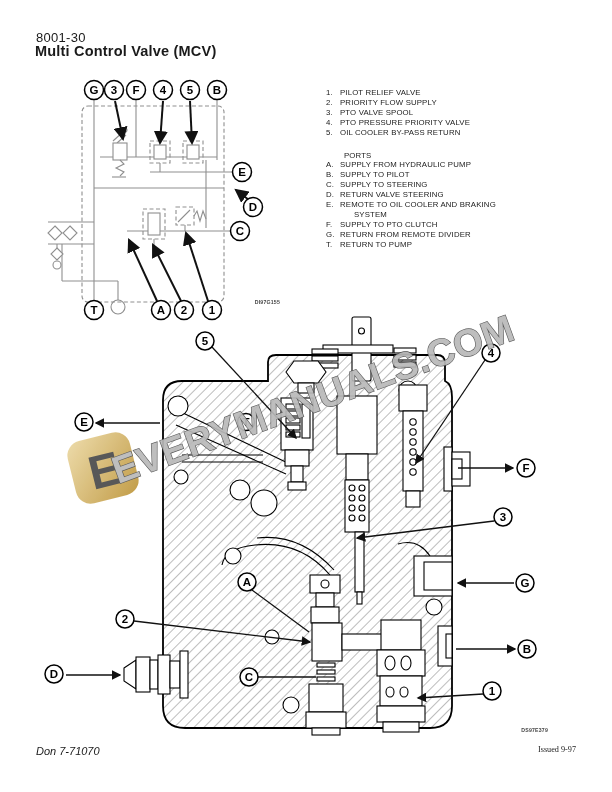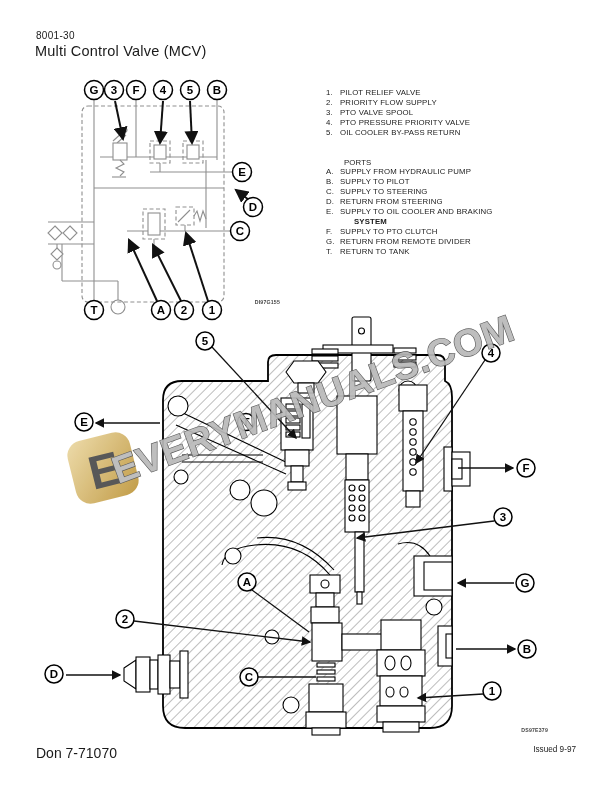--- a/index.html
+++ b/index.html
@@ -1,26 +1,26 @@
 <!DOCTYPE html>
 <html><head>
 <meta charset="utf-8">
 <style>
   html,body{margin:0;padding:0;background:#e8e8e8;}
   .page{position:relative;width:612px;height:792px;background:#ffffff;margin:0 auto;
         font-family:"Liberation Sans",sans-serif;color:#1a1a1a;overflow:hidden;}
-  .pgnum{position:absolute;left:36px;top:30px;font-size:10px;letter-spacing:.3px;}
-  .title{position:absolute;left:35px;top:43px;font-size:14.5px;font-weight:normal;letter-spacing:.2px;}
+  .pgnum{position:absolute;left:36px;top:30px;font-size:13px;letter-spacing:.3px;}
+  .title{position:absolute;left:35px;top:43px;font-size:14.5px;font-weight:bold;letter-spacing:.2px;}
   .legend{position:absolute;left:326px;top:88px;font-size:7.8px;line-height:9.9px;letter-spacing:.15px;}
   .lrow{display:flex;}
   .lrow .k{width:14px;flex:none;}
-  .ports-title{margin-top:20px;padding-left:18px;}
-  .cont{padding-left:14px;font-weight:bold;}
-  .footer-l{position:absolute;left:36px;top:745px;font-size:14px;}
-  .footer-r{position:absolute;right:36px;top:745px;font-size:8.2px;}
+  .ports-title{margin-top:13px;padding-left:18px;}
+  .cont{padding-left:14px;}
+  .footer-l{position:absolute;left:36px;top:745px;font-size:11px;font-style:italic;}
+  .footer-r{position:absolute;right:36px;top:745px;font-size:8.2px;font-family:Liberation Serif, serif;}
   svg{position:absolute;}
   .gl{stroke:#8f8f8f;stroke-width:1.1;fill:none;}
   .gld{stroke:#8f8f8f;stroke-width:1.1;fill:none;stroke-dasharray:4 2.5;}
   .gw{stroke:#8f8f8f;stroke-width:1.1;fill:#fff;}
   .ar{stroke:#111;stroke-width:2;fill:none;}
   .ld{stroke:#111;stroke-width:1.3;fill:none;}
   .cc{fill:#fff;stroke:#000;stroke-width:1.5;}
   .co{font:bold 11.5px "Liberation Sans",sans-serif;text-anchor:middle;fill:#000;}
   .wc{fill:#fff;stroke:#000;stroke-width:1.1;}
   .dt{fill:none;stroke:#000;stroke-width:1.1;}
@@ -63,41 +63,41 @@
     <div class="lrow">
         <span class="k">B.</span>
         <span>SUPPLY TO PILOT</span>
       </div>
     <div class="lrow">
         <span class="k">C.</span>
         <span>SUPPLY TO STEERING</span>
       </div>
     <div class="lrow">
         <span class="k">D.</span>
-        <span>RETURN FROM STEERING</span>
+        <span>RETURN VALVE STEERING</span>
       </div>
     <div class="lrow">
         <span class="k">E.</span>
-        <span>SUPPLY TO OIL COOLER AND BRAKING</span>
+        <span>REMOTE TO OIL COOLER AND BRAKING</span>
       </div>
     <div class="lrow cont">
         <span class="k"></span>
         <span>SYSTEM</span>
       </div>
     <div class="lrow">
         <span class="k">F.</span>
         <span>SUPPLY TO PTO CLUTCH</span>
       </div>
     <div class="lrow">
         <span class="k">G.</span>
         <span>RETURN FROM REMOTE DIVIDER</span>
       </div>
     <div class="lrow">
         <span class="k">T.</span>
-        <span>RETURN TO TANK</span>
+        <span>RETURN TO PUMP</span>
       </div>
   </div>
 
   <svg style="left:35px;top:78px;" width="290" height="248" viewBox="35 78 290 248">
     <defs>
       <marker id="ah1" viewBox="0 0 10 10" refX="8.5" refY="5" markerWidth="7" markerHeight="7" orient="auto">
         <path d="M0 0 L10 5 L0 10 z" fill="#111"></path>
       </marker>
     </defs>
 

